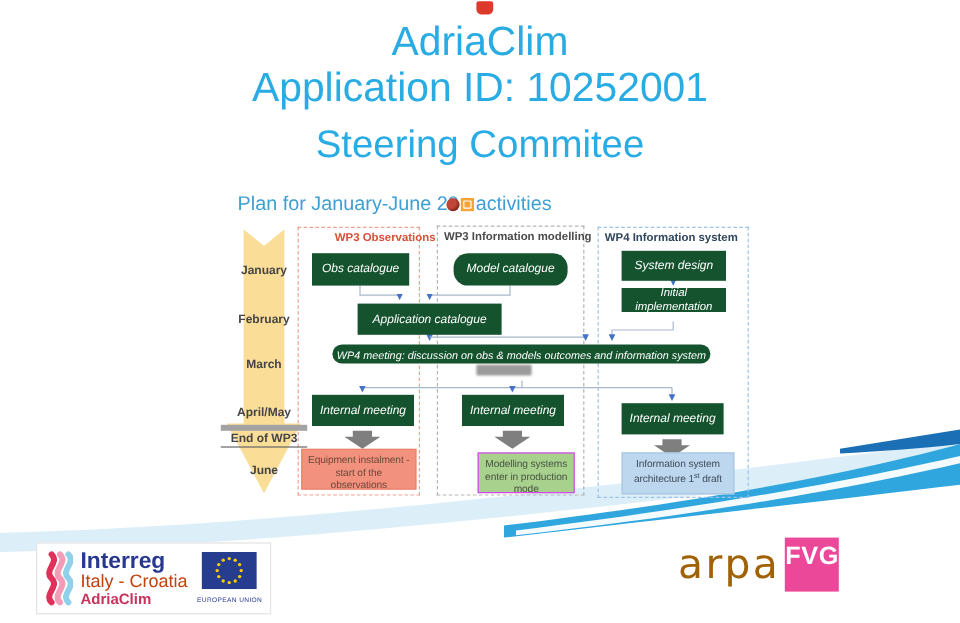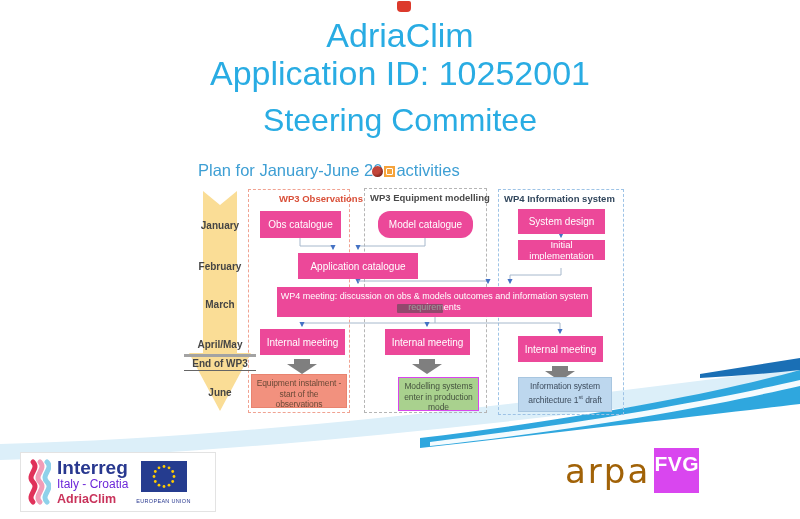--- a/index.html
+++ b/index.html
@@ -32,65 +32,65 @@
   .col-title{padding:3px 0 0 5px;font-size:9.5px;font-weight:bold;white-space:nowrap;}
   .col1 .col-title{color:#D94F38;margin-left:25px;}
   .col2 .col-title{color:#4A4A4A;}
   .col3 .col-title{color:#31465C;}
   
   .diag-svg{position:absolute;left:0;top:0;z-index:2;pointer-events:none;}
   
   .month{position:absolute;left:4px;width:72px;text-align:center;font-size:10px;
     font-weight:bold;color:#454545;z-index:4;}
   .m0{top:63px;} .m1{top:104px;} .m2{top:142px;} .m3{top:182px;}
-  .m4{top:197px;border-top:3px solid #a3a3a3;border-bottom:1px solid #666;padding:1px 0;}
+  .m4{top:197px;border-top:5px solid #a3a3a3;border-bottom:1px solid #666;padding:1px 0;}
   .m5{top:230px;}
   
-  .gbox{position:absolute;background:#ec4899;color:#fff;display:flex;align-items:center;
+  .gbox{position:absolute;background:#14532d;color:#fff;display:flex;align-items:center;
     justify-content:center;text-align:center;font-size:10px;line-height:11px;z-index:3;
-    box-sizing:border-box;}
+    box-sizing:border-box;font-style:italic;}
   .b-obs{left:80px;top:54px;width:81px;height:27px;}
   .b-model{left:198px;top:54px;width:95px;height:27px;border-radius:12px;}
   .b-sysdes{left:338px;top:52px;width:87px;height:25px;}
   .b-initimpl{left:338px;top:83px;width:87px;height:20px;font-size:9.5px;padding:0 6px;}
   .b-intcat{left:118px;top:96px;width:120px;height:26px;}
-  .b-meeting{left:97px;top:130px;width:315px;height:30px;display:block;font-size:9px;
-    line-height:11px;padding-top:4px;position:absolute;}
+  .b-meeting{left:97px;top:130px;width:315px;height:16px;display:block;font-size:9px;
+    line-height:11px;padding-top:4px;position:absolute;border-radius:11px;}
   .b-meeting .ln{text-align:center;}
   .smudge{position:absolute;left:120px;top:17px;width:46px;height:9px;
     background:rgba(72,72,72,.55);filter:blur(.7px);border-radius:1px;}
   .b-im1{left:80px;top:172px;width:85px;height:26px;}
   .b-im2{left:205px;top:172px;width:85px;height:26px;}
   .b-im3{left:338px;top:179px;width:85px;height:26px;}
   
   .obox{position:absolute;font-size:8.5px;line-height:10.5px;text-align:center;
     padding:3px 3px;box-sizing:border-box;overflow:hidden;z-index:3;letter-spacing:-0.1px;}
   .o-red{left:71px;top:217px;width:96px;height:34px;background:#F2917E;color:#6b4a38;
     border:1px solid #e8836f;}
   .o-green{left:218px;top:220px;width:81px;height:34px;background:#A9D18E;color:#475540;
     border:1px solid #d946ef;}
   .o-blue{left:338px;top:220px;width:94px;height:35px;background:#BDD7EE;color:#3e4d5e;
     border:1px solid #a8c6e0;}
   .o-blue sup{font-size:6px;}
   
   .wave{position:absolute;left:0;top:352px;width:800px;height:128px;z-index:1;}
   
-  .interreg-card{position:absolute;left:20px;top:452px;width:196px;height:60px;
+  .interreg-card{position:absolute;left:30px;top:452px;width:196px;height:60px;
     background:#fff;border:1px solid #e3e3e3;display:flex;align-items:center;
     padding:4px 6px;box-sizing:border-box;z-index:3;}
   .interreg-text{margin-left:6px;white-space:nowrap;}
   .ir-brand{font-size:19px;font-weight:bold;color:#28388F;line-height:19px;}
-  .ir-program{font-size:12px;color:#6d28d9;line-height:15px;}
+  .ir-program{font-size:15px;color:#c2410c;line-height:15px;}
   .ir-sub{font-size:12.5px;font-weight:bold;color:#C9335B;line-height:14px;}
   .eu{margin-left:8px;text-align:center;}
   .eu-label{font-size:5.5px;color:#28388F;margin-top:2px;letter-spacing:.3px;}
   .arpa{position:absolute;left:565px;top:448px;display:flex;align-items:flex-start;z-index:3;}
   .arpa-word{font-size:34px;color:#a16207;letter-spacing:2px;line-height:46px;
     font-family:"DejaVu Sans", sans-serif;}
-  .fvg-badge{width:45px;height:45px;background:#d946ef;color:#fff;font-size:21px;
+  .fvg-badge{width:45px;height:45px;background:#ec4899;color:#fff;font-size:21px;
     font-weight:bold;display:flex;justify-content:center;padding-top:4px;
     box-sizing:border-box;margin-left:4px;letter-spacing:.5px;}
 </style>
 </head>
 <body>
 
 <div class="red-marker"></div>
 
 <div class="title-block">
   <div class="title-line">AdriaClim</div>
@@ -108,21 +108,21 @@
 <div class="diagram">
 
   <div class="diag-header">
     <span>Plan for January-June 20</span><span class="ic-round"></span><span class="ic-square"></span><span>activities</span>
   </div>
 
   <div class="col col1">
     <div class="col-title">WP3 Observations</div>
   </div>
   <div class="col col2">
-    <div class="col-title">WP3 Equipment modelling</div>
+    <div class="col-title">WP3 Information modelling</div>
   </div>
   <div class="col col3">
     <div class="col-title">WP4 Information system</div>
   </div>
 
   <svg class="diag-svg" width="465" height="262" viewBox="0 0 465 262">
     <defs>
       <marker id="arr" viewBox="0 0 10 10" refX="8" refY="5" markerWidth="5.5" markerHeight="5.5" orient="auto-start-reverse">
         <path d="M0,0 L10,5 L0,10 z" fill="#4472C4"></path>
       </marker>

